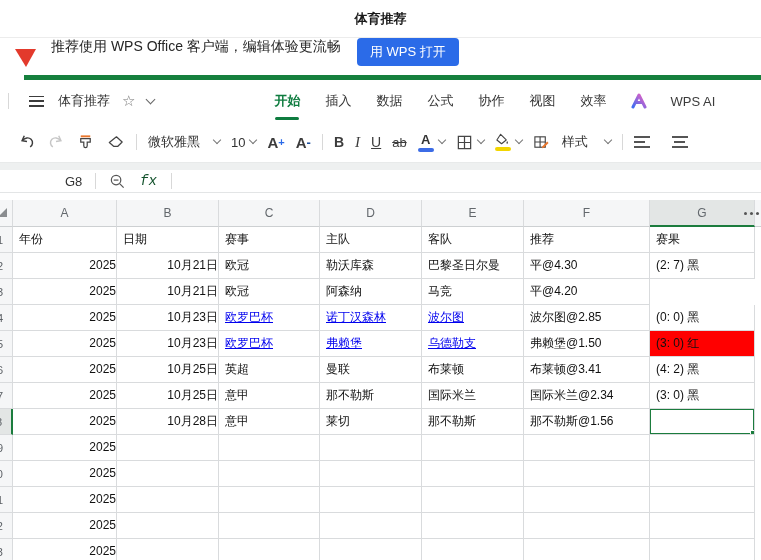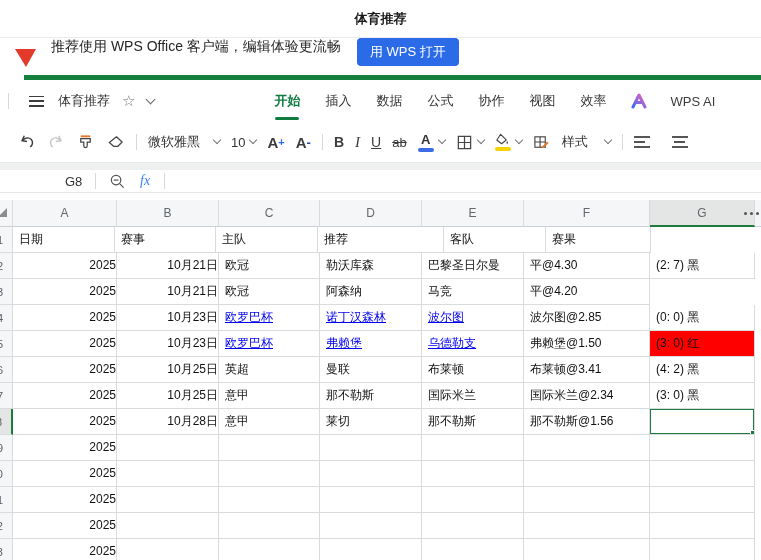--- a/index.html
+++ b/index.html
@@ -60,21 +60,21 @@
   .alignicons { display:flex; gap:22px; overflow:hidden; }
   .alico { display:flex; flex-direction:column; gap:3px; }
   .alico i { display:block; height:2px; background:#555; }
 
   
   #band { top:163px; left:0; width:761px; height:7px; background:#eef0f0; }
   #formulabar { top:170px; left:0; width:761px; height:23px; border-bottom:1px solid #e3e5e6;
                 display:flex; align-items:center; background:#fff; }
   #cellref { margin-left:65px; font-size:13px; color:#333; width:30px; }
   #formulabar .vdiv { margin:0 0; }
-  #fxlbl { font-style:italic; font-family:Liberation Serif, serif; font-size:14px; color:#3b82f6; margin-left:14px; }
+  #fxlbl { font-style:italic; font-family:Liberation Mono, monospace; font-size:14px; color:#14532d; margin-left:14px; }
 
   
   #sheet { top:200px; left:0; width:761px; height:360px; overflow:hidden; background:#fff; }
   .hrow { display:flex; height:27px; background:#f5f6f7; }
   .corner { width:13px; position:relative; border-right:1px solid #d9dbdd; border-bottom:1px solid #cdd0d2; background:#f5f6f7; }
   .corner .tri { position:absolute; left:-2px; top:8px; width:0; height:0;
                  border-left:9px solid transparent; border-bottom:9px solid #8a8d90; }
   .chcell { border-right:1px solid #d9dbdd; border-bottom:1px solid #cdd0d2;
             font-size:12px; color:#63686d; display:flex; align-items:center; justify-content:center;
             position:relative; cursor:pointer; background:#f5f6f7; }
@@ -271,25 +271,26 @@
         <div class="chcell w4">E</div>
         <div class="chcell w5">F</div>
         <div class="chcell w6 selcol">G<span class="dots"></span></div>
         <div class="hfill"></div>
       </div>
     <div id="grid">
         <div class="sheet-row">
           <div class="row-header">
             <span>1</span>
           </div>
+          <div class="cell w0">年份</div>
           <div class="cell w1">日期</div>
           <div class="cell w2">赛事</div>
           <div class="cell w3">主队</div>
+          <div class="cell w4">客队</div>
           <div class="cell w5">推荐</div>
-          <div class="cell w4">客队</div>
           <div class="cell w6">赛果</div>
         </div>
         <div class="sheet-row">
           <div class="row-header">
             <span>2</span>
           </div>
           <div class="cell w0 ar">2025</div>
           <div class="cell w1 ar">10月21日</div>
           <div class="cell w2">欧冠</div>
           <div class="cell w3">勒沃库森</div>

